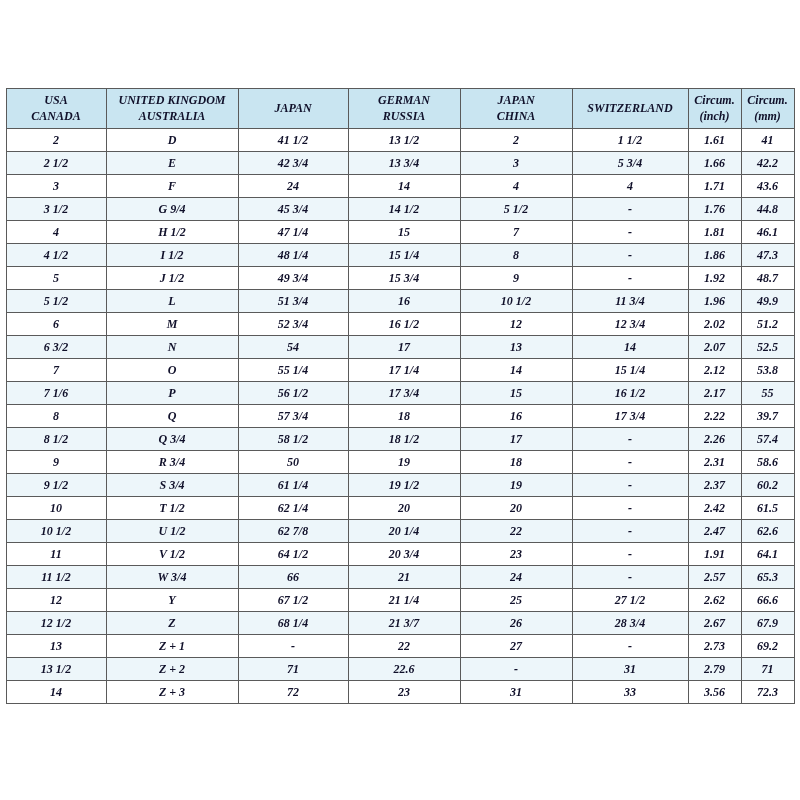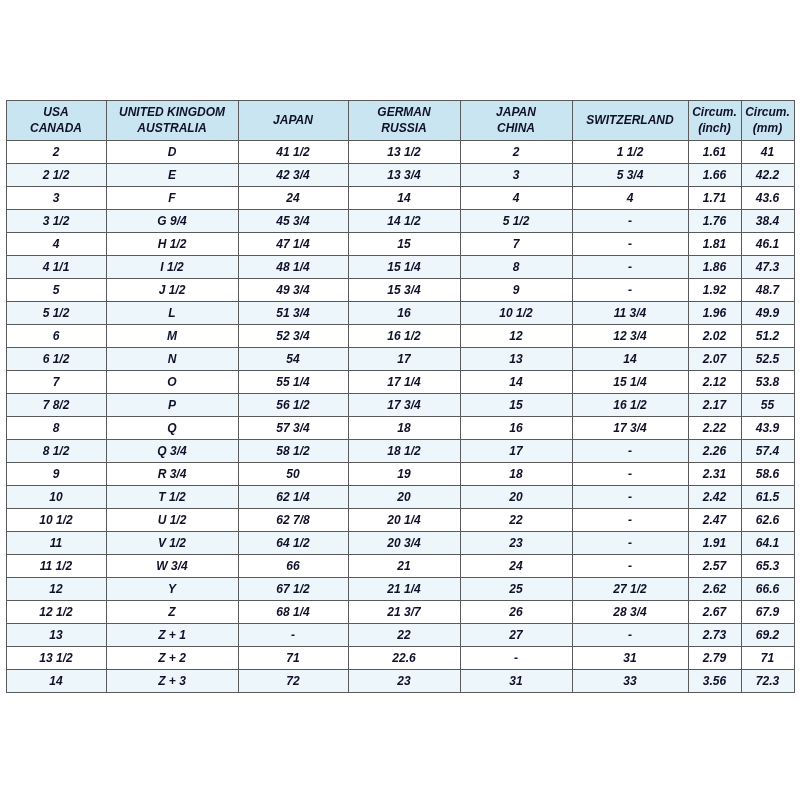--- a/index.html
+++ b/index.html
@@ -16,27 +16,28 @@
     background:var(--page-bg);
     font-family:"Liberation Sans", sans-serif;
     color:var(--text);
   }
   .page{
     width:800px;height:800px;
     padding-top:88px;
   }
   table{
     width:788px;
-    margin:12px auto;
+    margin:0 auto;
     border-collapse:collapse;
     table-layout:fixed;
     font-style:italic;
     font-weight:bold;
     font-size:12px;
     color:var(--text);
+    font-family:Liberation Serif, serif;
   }
   th,td{
     border:1px solid var(--border);
     text-align:center;
     vertical-align:middle;
     padding:2px 2px;
   }
   thead th{
     background:var(--header-bg);
     height:40px;
@@ -117,34 +118,34 @@
           <td>43.6</td>
         </tr>
         <tr>
           <td>3 1/2</td>
           <td>G 9/4</td>
           <td>45 3/4</td>
           <td>14 1/2</td>
           <td>5 1/2</td>
           <td>-</td>
           <td>1.76</td>
-          <td>38.4</td>
+          <td>44.8</td>
         </tr>
         <tr>
           <td>4</td>
           <td>H 1/2</td>
           <td>47 1/4</td>
           <td>15</td>
           <td>7</td>
           <td>-</td>
           <td>1.81</td>
           <td>46.1</td>
         </tr>
         <tr>
-          <td>4 1/1</td>
+          <td>4 1/2</td>
           <td>I 1/2</td>
           <td>48 1/4</td>
           <td>15 1/4</td>
           <td>8</td>
           <td>-</td>
           <td>1.86</td>
           <td>47.3</td>
         </tr>
         <tr>
           <td>5</td>
@@ -170,78 +171,88 @@
           <td>6</td>
           <td>M</td>
           <td>52 3/4</td>
           <td>16 1/2</td>
           <td>12</td>
           <td>12 3/4</td>
           <td>2.02</td>
           <td>51.2</td>
         </tr>
         <tr>
-          <td>6 1/2</td>
+          <td>6 3/2</td>
           <td>N</td>
           <td>54</td>
           <td>17</td>
           <td>13</td>
           <td>14</td>
           <td>2.07</td>
           <td>52.5</td>
         </tr>
         <tr>
           <td>7</td>
           <td>O</td>
           <td>55 1/4</td>
           <td>17 1/4</td>
           <td>14</td>
           <td>15 1/4</td>
           <td>2.12</td>
           <td>53.8</td>
         </tr>
         <tr>
-          <td>7 8/2</td>
+          <td>7 1/6</td>
           <td>P</td>
           <td>56 1/2</td>
           <td>17 3/4</td>
           <td>15</td>
           <td>16 1/2</td>
           <td>2.17</td>
           <td>55</td>
         </tr>
         <tr>
           <td>8</td>
           <td>Q</td>
           <td>57 3/4</td>
           <td>18</td>
           <td>16</td>
           <td>17 3/4</td>
           <td>2.22</td>
-          <td>43.9</td>
+          <td>39.7</td>
         </tr>
         <tr>
           <td>8 1/2</td>
           <td>Q 3/4</td>
           <td>58 1/2</td>
           <td>18 1/2</td>
           <td>17</td>
           <td>-</td>
           <td>2.26</td>
           <td>57.4</td>
         </tr>
         <tr>
           <td>9</td>
           <td>R 3/4</td>
           <td>50</td>
           <td>19</td>
           <td>18</td>
           <td>-</td>
           <td>2.31</td>
           <td>58.6</td>
+        </tr>
+        <tr>
+          <td>9 1/2</td>
+          <td>S 3/4</td>
+          <td>61 1/4</td>
+          <td>19 1/2</td>
+          <td>19</td>
+          <td>-</td>
+          <td>2.37</td>
+          <td>60.2</td>
         </tr>
         <tr>
           <td>10</td>
           <td>T 1/2</td>
           <td>62 1/4</td>
           <td>20</td>
           <td>20</td>
           <td>-</td>
           <td>2.42</td>
           <td>61.5</td>

